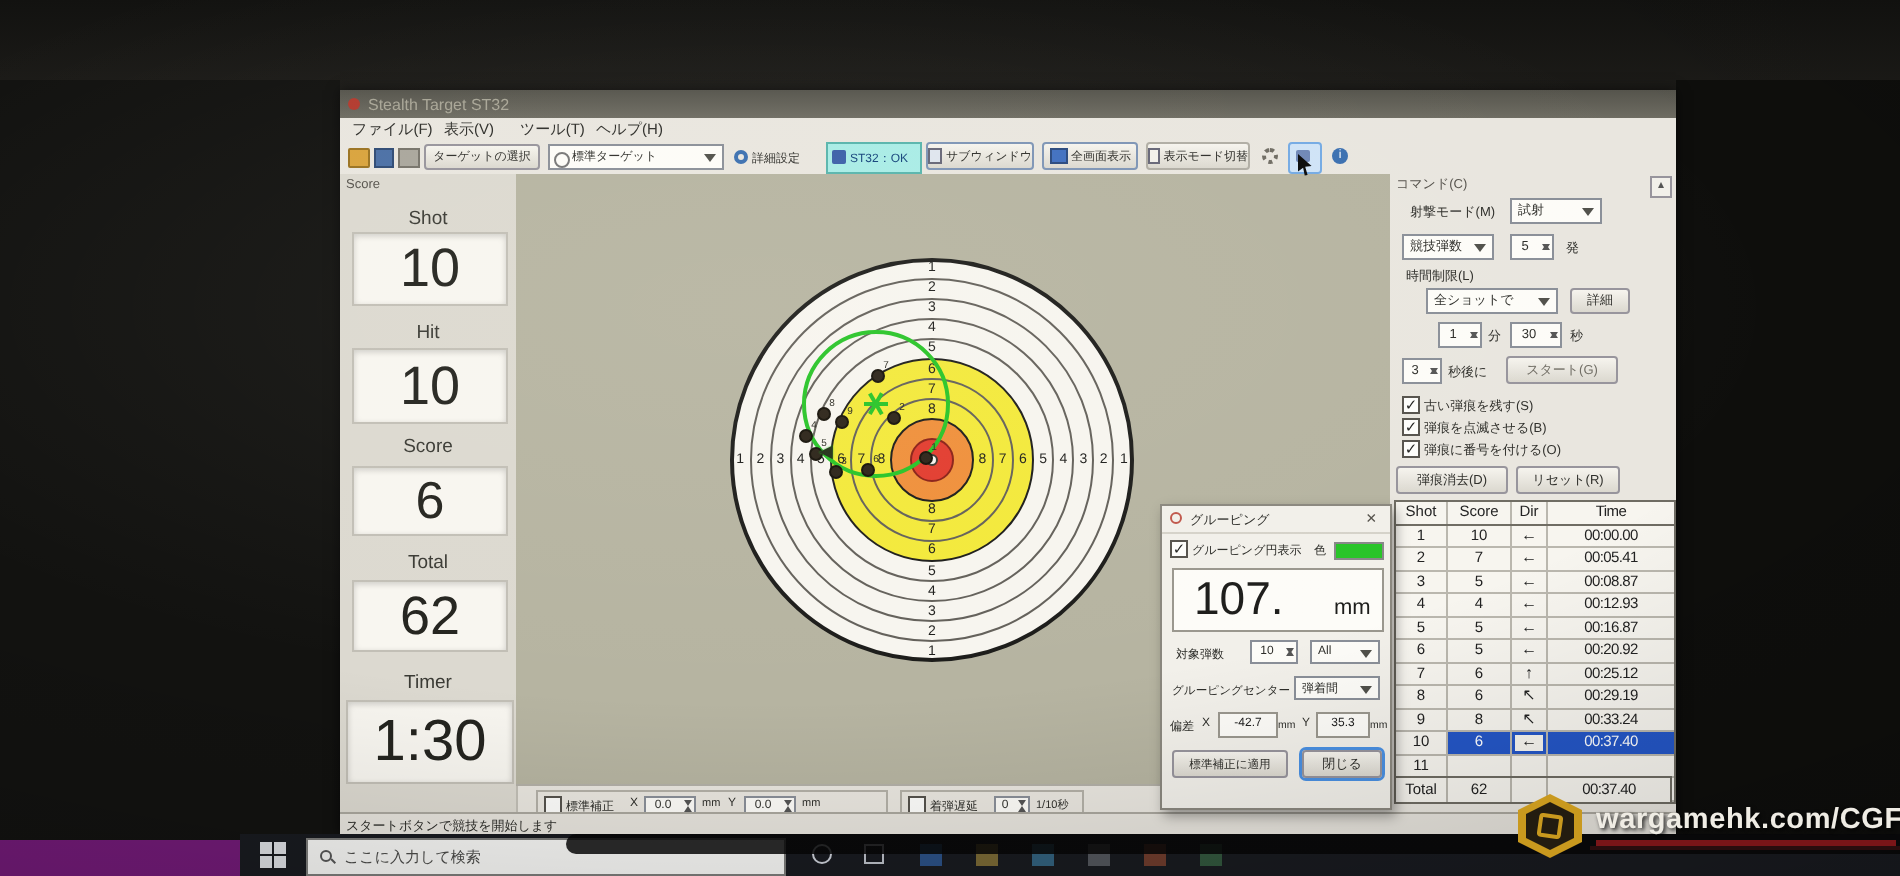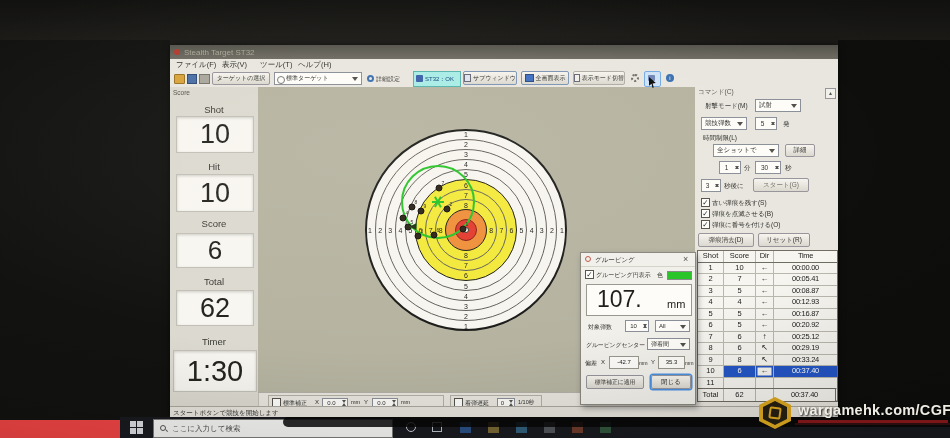--- a/index.html
+++ b/index.html
@@ -1,16 +1,16 @@
 <!DOCTYPE html>
 <html><head>
 <meta charset="utf-8">
 <style>
   html,body{margin:0;padding:0;background:#000;}
-  #canvas{position:relative;width:950px;height:438px;overflow:hidden;background:#ef4444;
+  #canvas{position:relative;width:950px;height:438px;overflow:hidden;background:#701a75;
     font-family:"Liberation Sans","DejaVu Sans",sans-serif;}
   .abs{position:absolute;}
   .t{position:absolute;font-size:6.5px;color:#2e2e2a;white-space:nowrap;}
   .btn{position:absolute;background:linear-gradient(#f6f4ee,#dbd8cf);border:1px solid #97949c;
     border-radius:2px;font-size:6.5px;display:flex;align-items:center;justify-content:center;
     color:#2e2e2a;white-space:nowrap;box-sizing:border-box;}
   .combo{position:absolute;background:#fdfcf8;border:1px solid #8a8f98;font-size:6.5px;
     display:flex;align-items:center;padding:0 3px;color:#2e2e2a;white-space:nowrap;box-sizing:border-box;}
   .combo::after{content:"";margin-left:auto;border:3px solid transparent;border-top:4px solid #50504a;
     transform:translateY(2px);}

